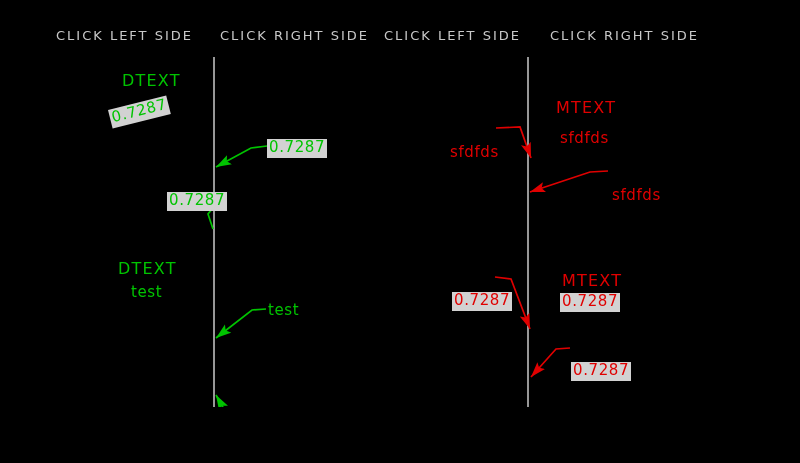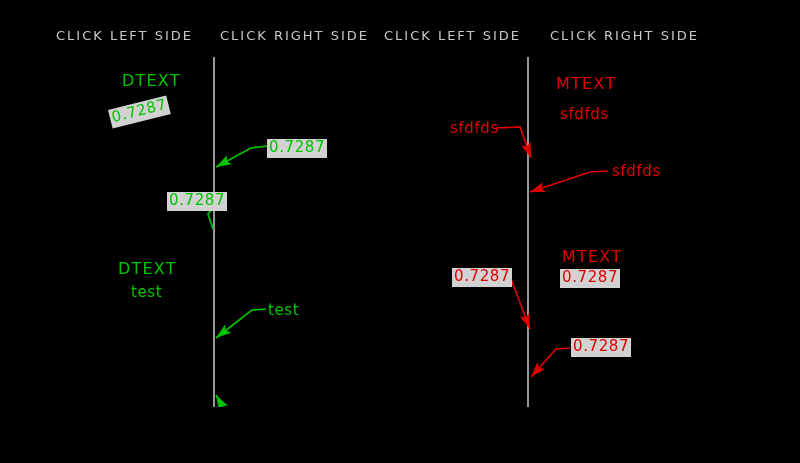--- a/index.html
+++ b/index.html
@@ -32,21 +32,21 @@
     font-weight: 400;
   }
   .cadlabel {
     position: absolute;
     white-space: nowrap;
     font-family: "DejaVu Sans", sans-serif;
     font-size: 15px;
     letter-spacing: 0.6px;
   }
   .green { color: #00c400; }
-  .red { color: #e00000; }
+  .red { color: #e00000; margin-top: 24px; }
   .boxed {
     background: #d2d2d2;
     padding: 0px 2px 1px 2px;
     line-height: 1.18;
   }
   .rot {
     transform: rotate(-14deg);
     transform-origin: left top;
   }
 </style>

